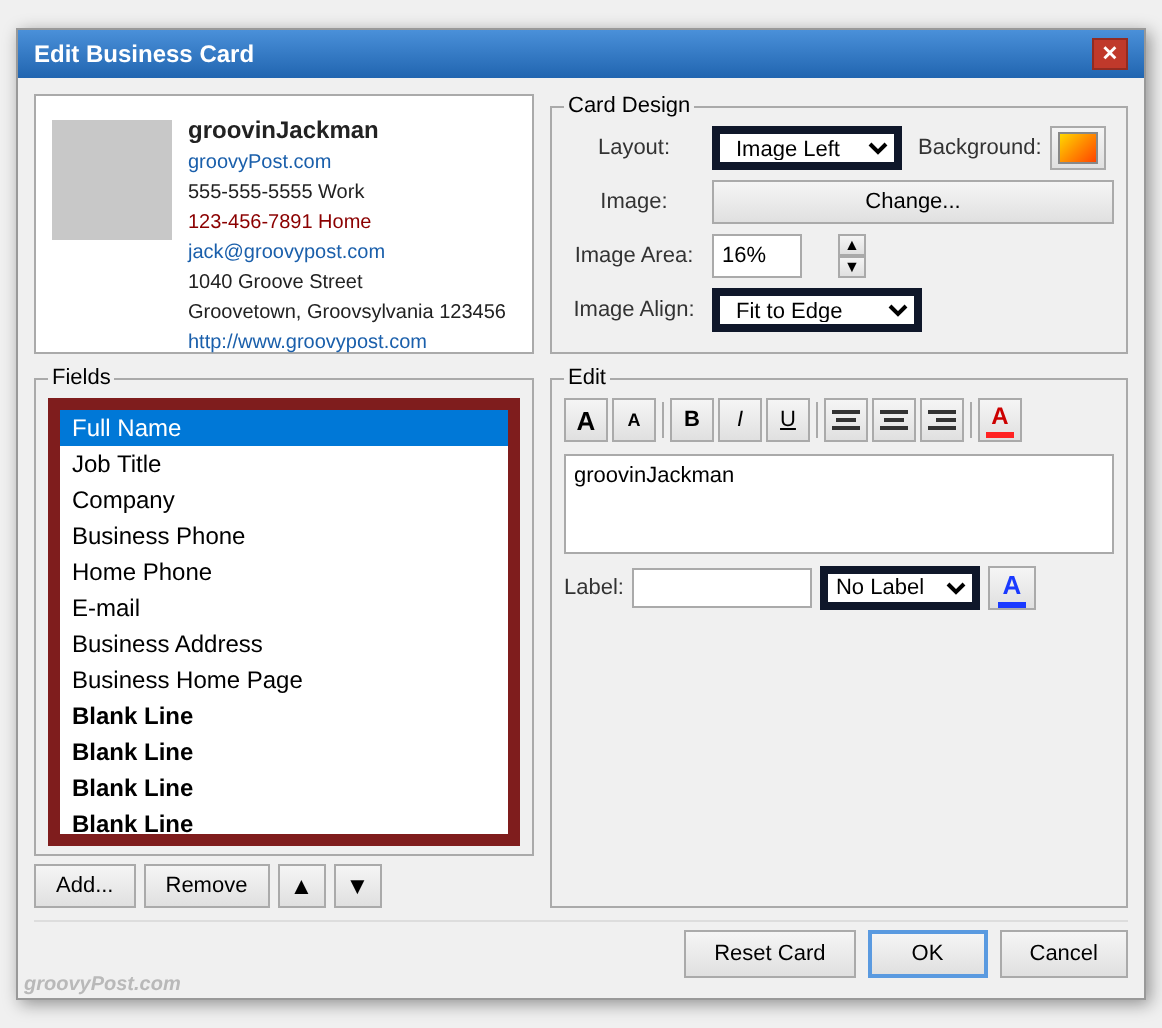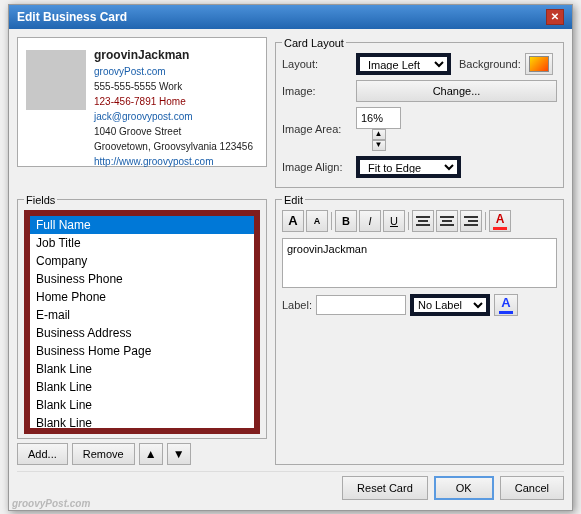--- a/index.html
+++ b/index.html
@@ -78,21 +78,21 @@
     .card-text .blue { color: #1a5fab; }
     .card-text .home { color: #8b0000; }
     .form-row {
       display: flex;
       align-items: center;
       margin-bottom: 5px;
       gap: 4px;
     }
     .form-label {
       width: 70px;
-      text-align: left;
+      text-align: center;
       font-size: 11px;
       color: #333;
       flex-shrink: 0;
     }
     .form-control-select {
       height: 22px;
       font-size: 11px;
       border: 4px solid #0f172a;
       background: white;
       padding: 1px 4px;
@@ -104,22 +104,21 @@
       font-size: 11px;
       background: linear-gradient(to bottom, #f5f5f5, #e0e0e0);
       border: 1px solid #aaa;
       padding: 0 12px;
       cursor: pointer;
       width: 100%;
     }
     .image-area-row {
       display: flex;
       align-items: center;
-      gap: 0;
-      flex-direction: column;
+      gap: 18px;
     }
     .image-area-input {
       width: 45px;
       height: 22px;
       border: 1px solid #aaa;
       font-size: 11px;
       padding: 1px 4px;
       background: white;
     }
     .spinner-btns {
@@ -175,20 +174,21 @@
     .list-item {
       padding: 2px 6px;
       cursor: pointer;
       white-space: nowrap;
     }
     .list-item.selected {
       background: #0078d7;
       color: white;
     }
     .list-item.blank {
+      font-weight: bold;
     }
     .fields-buttons {
       display: flex;
       gap: 4px;
       margin-top: 4px;
       align-items: center;
     }
     .add-btn, .remove-btn {
       height: 22px;
       font-size: 11px;
@@ -376,21 +376,21 @@
             <div>555-555-5555 Work</div>
             <div class="home">123-456-7891 Home</div>
             <div class="blue">jack@groovypost.com</div>
             <div>1040 Groove Street</div>
             <div>Groovetown, Groovsylvania 123456</div>
             <div class="blue">http://www.groovypost.com</div>
           </div>
         </div>
 
         <fieldset style="flex:1;">
-          <legend>Card Layout</legend>
+          <legend>Card Design</legend>
 
           <div class="form-row">
             <span class="form-label">Layout:</span>
             <select class="form-control-select layout-select">
               <option>Image Left</option>
               <option>Image Right</option>
               <option>Image Top</option>
               <option>Image Bottom</option>
               <option>No Image</option>
             </select>

